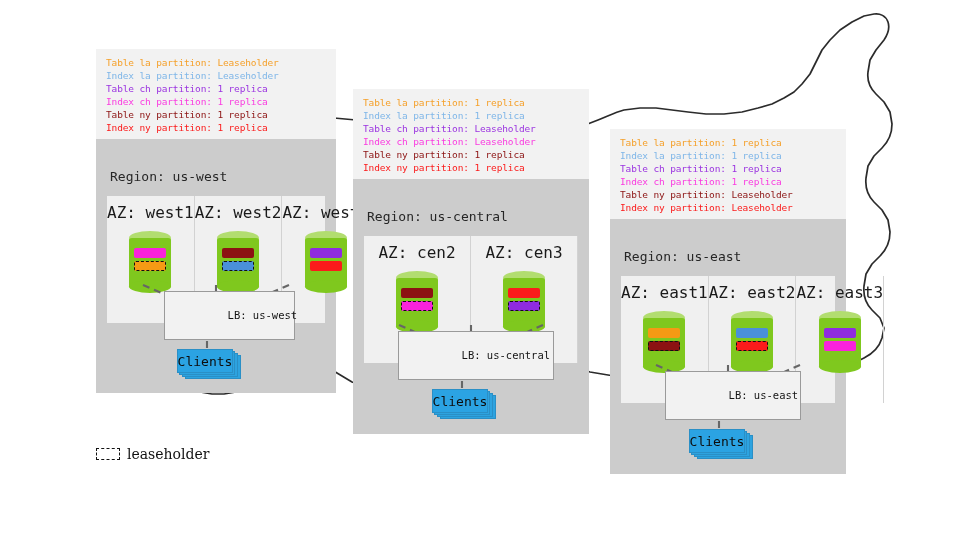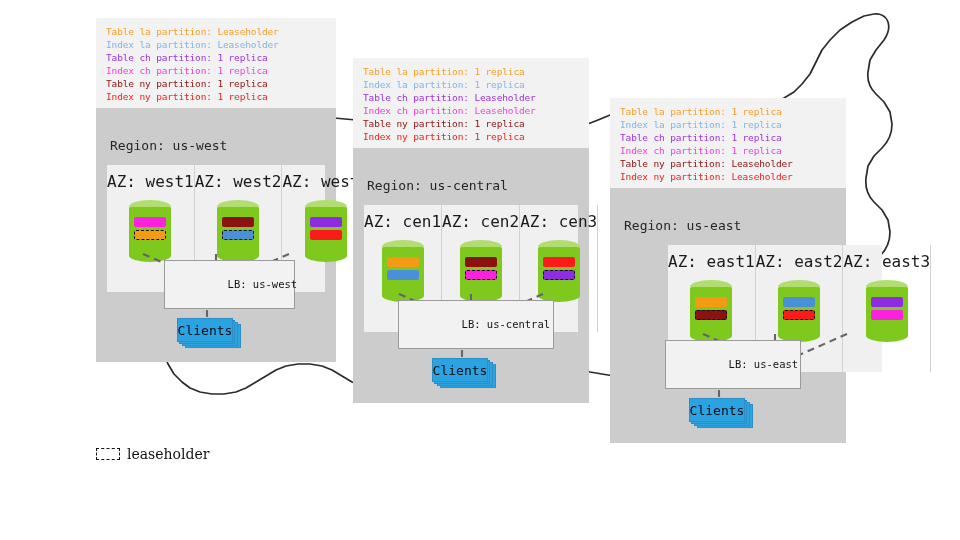--- a/index.html
+++ b/index.html
@@ -11,20 +11,21 @@
   
   #usmap{position:absolute;left:0;top:0;width:960px;height:540px;z-index:0;}
 
   
   .deployment{position:absolute;z-index:3;}
 
   .legend-block{
     background:#f2f2f2;
     padding:7px 10px 8px 10px;
     box-sizing:border-box;
+    margin-top:31px;
   }
   .legend-line{
     font-size:9.5px;
     line-height:13.1px;
     white-space:pre;
     letter-spacing:-0.15px;
   }
 
   .region-panel{
     background:#cccccc;
@@ -317,32 +318,20 @@
       <div class="legend-line" style="color:#fa3ce0;">Index ch partition: Leaseholder</div>
       <div class="legend-line" style="color:#8c1212;">Table ny partition: 1 replica</div>
       <div class="legend-line" style="color:#fb1b1b;">Index ny partition: 1 replica</div>
     </div>
 
     <div class="region-panel" style="width:236px;height:255px;">
       <div class="region-title">Region: us-central</div>
 
       <div class="az-row" style="width:214px;height:127px;">
         <div class="az-cell">
-          <div class="az-label">AZ: cen1</div>
-          <div class="cyl">
-            <div class="top"></div>
-            <div class="body"></div>
-            <div class="bot"></div>
-            <div class="bands">
-              <div class="band" style="background:#f59a14;"></div>
-              <div class="band" style="background:#4a90d9;"></div>
-            </div>
-          </div>
-        </div>
-        <div class="az-cell">
           <div class="az-label">AZ: cen2</div>
           <div class="cyl">
             <div class="top"></div>
             <div class="body"></div>
             <div class="bot"></div>
             <div class="bands">
               <div class="band" style="background:#8c1212;"></div>
               <div class="band lease" style="background:#fa22dc;"></div>
             </div>
           </div>
@@ -393,21 +382,21 @@
       <div class="legend-line" style="color:#7fb6e8;">Index la partition: 1 replica</div>
       <div class="legend-line" style="color:#9b34e0;">Table ch partition: 1 replica</div>
       <div class="legend-line" style="color:#fa3ce0;">Index ch partition: 1 replica</div>
       <div class="legend-line" style="color:#8c1212;">Table ny partition: Leaseholder</div>
       <div class="legend-line" style="color:#fb1b1b;">Index ny partition: Leaseholder</div>
     </div>
 
     <div class="region-panel" style="width:236px;height:255px;">
       <div class="region-title">Region: us-east</div>
 
-      <div class="az-row" style="width:214px;height:127px;margin-left:47px;">
+      <div class="az-row" style="width:214px;height:127px;">
         <div class="az-cell">
           <div class="az-label">AZ: east1</div>
           <div class="cyl">
             <div class="top"></div>
             <div class="body"></div>
             <div class="bot"></div>
             <div class="bands">
               <div class="band" style="background:#f59a14;"></div>
               <div class="band lease" style="background:#8c1212;"></div>
             </div>

